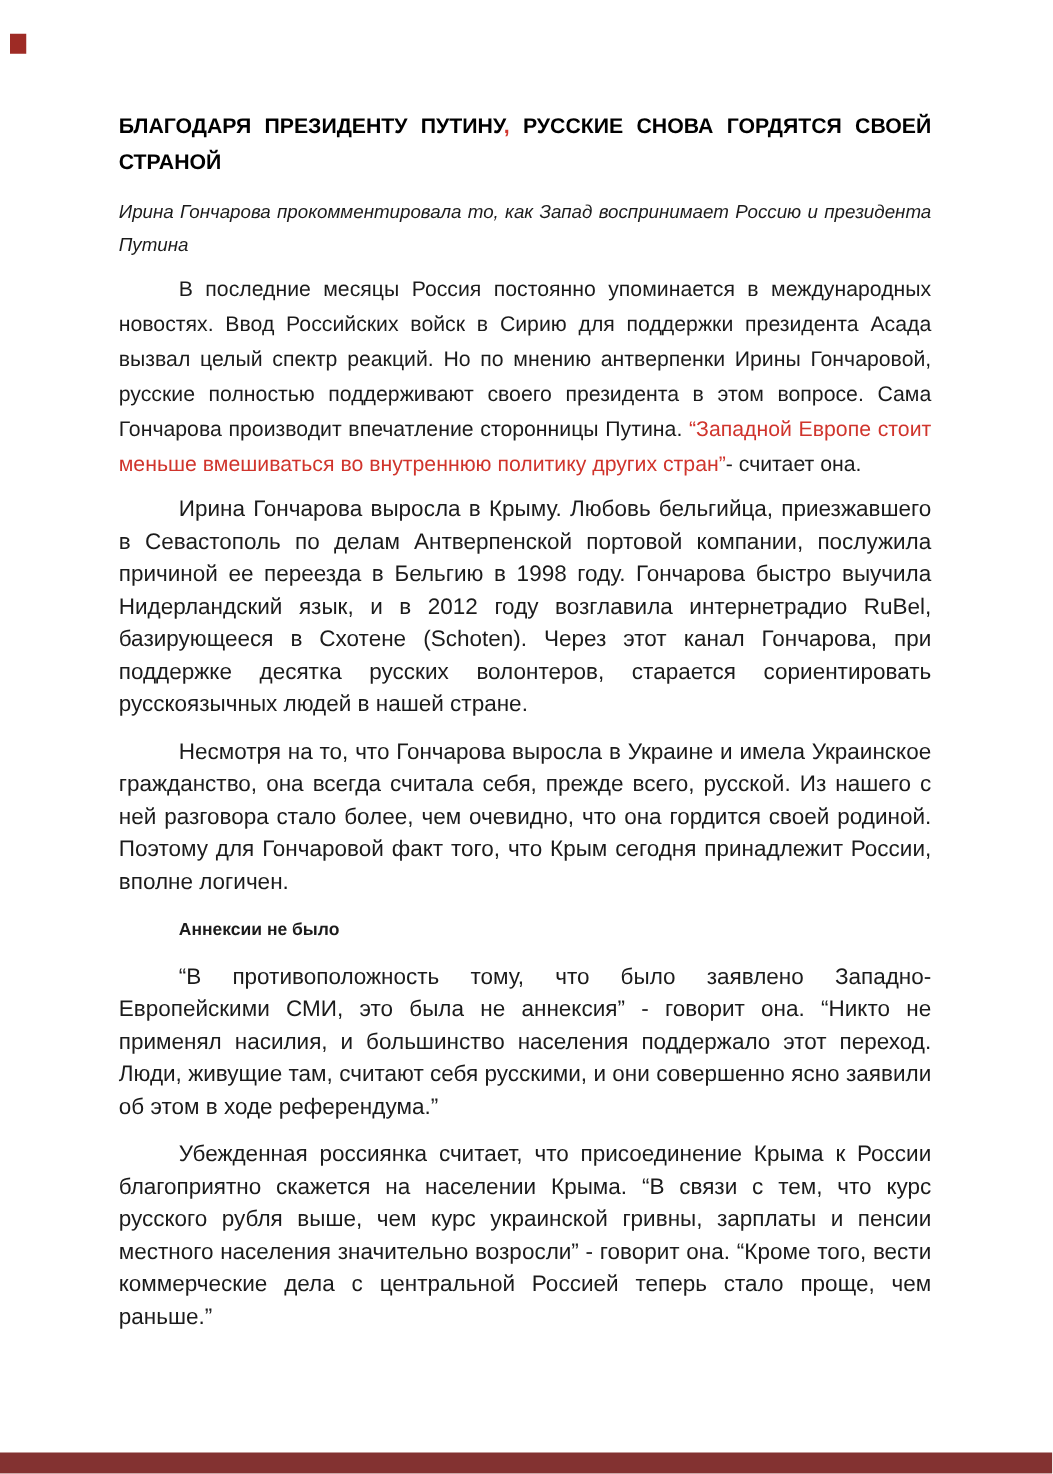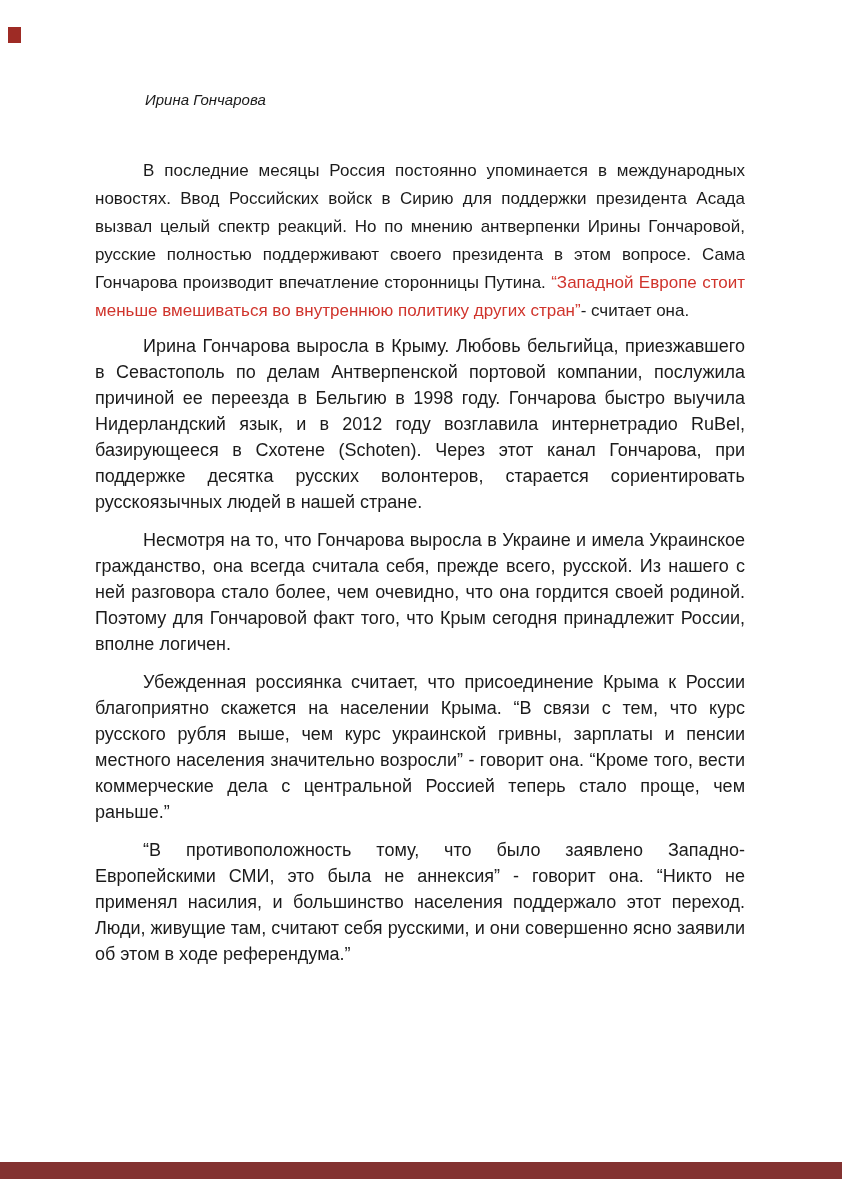--- a/index.html
+++ b/index.html
@@ -98,34 +98,36 @@
 </style>
 </head>
 <body>
 
 <div class="page">
 
   <div class="corner-mark"></div>
 
   <div class="content">
 
+    <h1 class="title"><span>БЛАГОДАРЯ ПРЕЗИДЕНТУ ПУТИНУ</span><span class="red">,</span><span> РУССКИЕ СНОВА ГОРДЯТСЯ СВОЕЙ СТРАНОЙ</span></h1>
+
+    <p class="lede">Ирина Гончарова прокомментировала то, как Запад воспринимает Россию и президента Путина</p>
 
 
 
-
-    <p class="attribution">Ирина Гончарова</p>
 
     <p class="body large indent"><span>В последние месяцы Россия постоянно упоминается в международных новостях. Ввод Российских  войск в Сирию для поддержки президента Асада вызвал целый спектр реакций. Но по мнению антверпенки Ирины Гончаровой, русские полностью поддерживают своего президента в этом вопросе. Сама Гончарова производит впечатление сторонницы Путина. </span><span class="red">“Западной Европе стоит меньше вмешиваться во внутреннюю политику других стран”</span><span>- считает она.</span></p>
 
     <p class="body small indent">Ирина Гончарова выросла в Крыму. Любовь бельгийца, приезжавшего в Севастополь по делам Антверпенской портовой компании, послужила причиной ее переезда в Бельгию в  1998 году. Гончарова быстро выучила Нидерландский язык, и в 2012 году возглавила интернетрадио RuBel, базирующееся в Схотене (Schoten). Через этот канал Гончарова, при поддержке десятка русских волонтеров, старается сориентировать русскоязычных людей в нашей стране.</p>
 
     <p class="body small indent">Несмотря на то, что Гончарова выросла в Украине и имела Украинское гражданство, она всегда считала себя, прежде всего, русской. Из нашего с ней разговора стало более, чем очевидно, что она гордится своей родиной. Поэтому для Гончаровой факт того, что Крым сегодня принадлежит России, вполне логичен.</p>
 
+    <p class="subheading">Аннексии не было</p>
+
+    <p class="body small indent">“В противоположность тому, что было заявлено Западно-Европейскими СМИ, это была не аннексия” - говорит она. “Никто не применял насилия, и большинство населения поддержало этот переход.  Люди, живущие там, считают себя русскими, и они совершенно ясно заявили об этом в ходе референдума.”</p>
 
     <p class="body small indent">Убежденная россиянка считает, что присоединение Крыма к России благоприятно скажется на населении Крыма. “В связи с тем, что курс русского рубля выше, чем курс украинской гривны, зарплаты и пенсии местного населения значительно возросли” - говорит она. “Кроме того, вести коммерческие дела с центральной Россией теперь стало проще, чем раньше.”</p>
-
-    <p class="body small indent">“В противоположность тому, что было заявлено Западно-Европейскими СМИ, это была не аннексия” - говорит она. “Никто не применял насилия, и большинство населения поддержало этот переход.  Люди, живущие там, считают себя русскими, и они совершенно ясно заявили об этом в ходе референдума.”</p>
 
   </div>
 
   <div class="footer-bar"></div>
 
 </div>
 
 </body></html>

